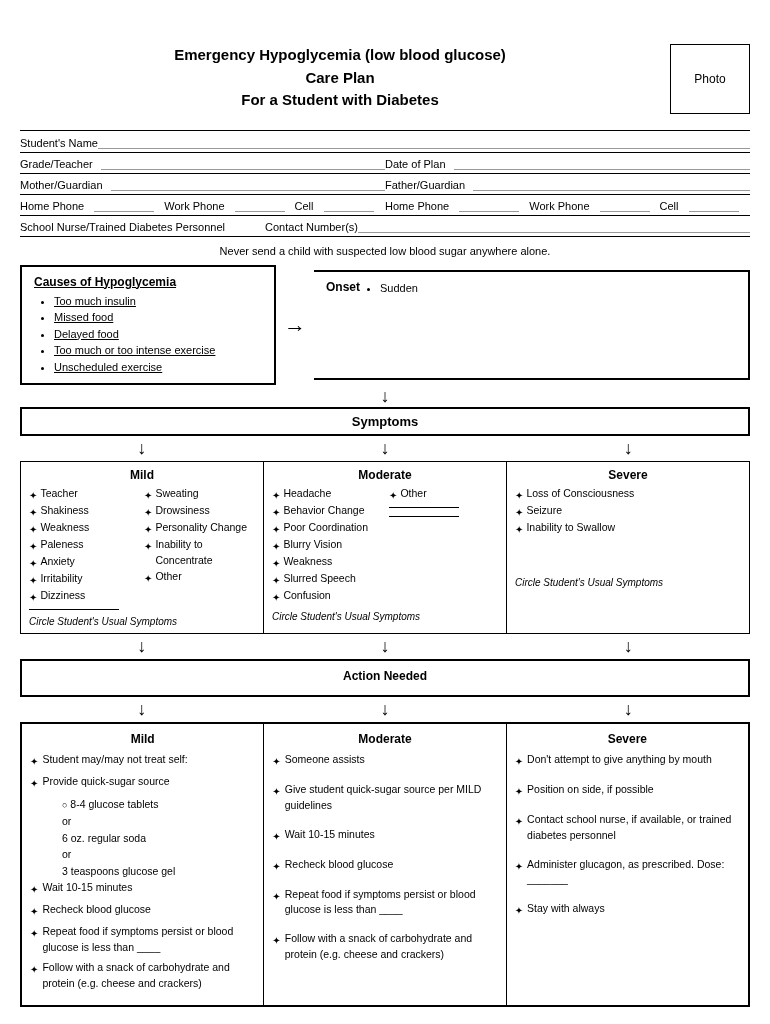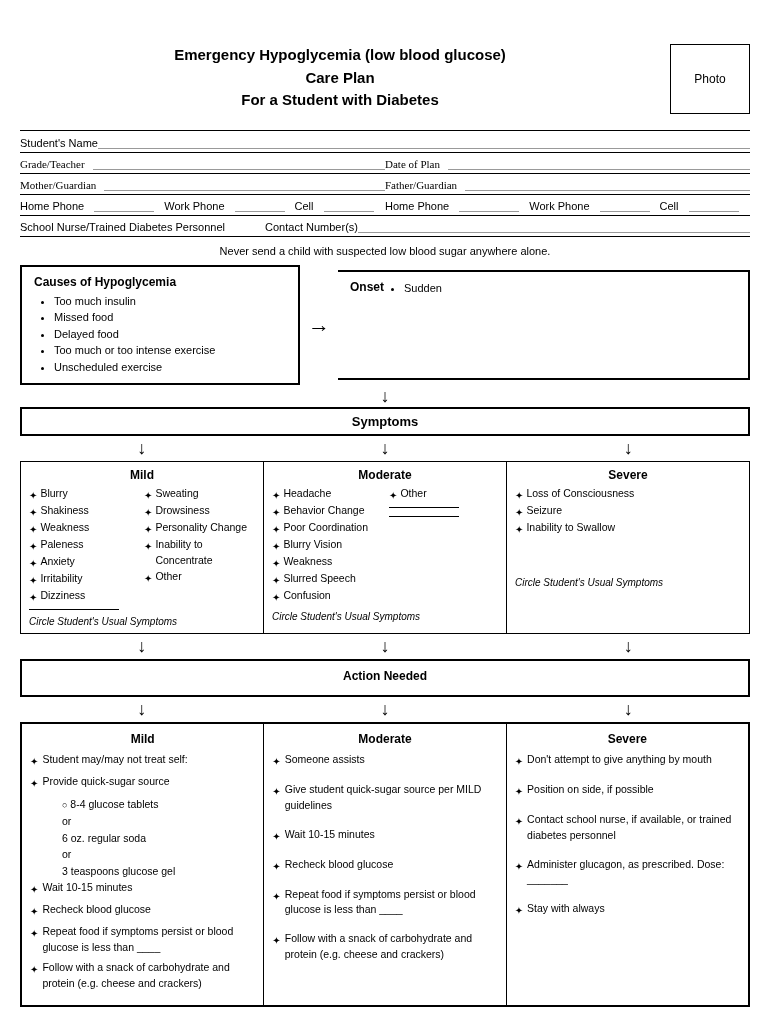--- a/index.html
+++ b/index.html
@@ -38,38 +38,39 @@
       margin-left: 10px;
       flex-shrink: 0;
     }
     .form-row {
       display: flex;
       border-bottom: 1px solid #000;
       padding: 3px 0;
       margin-bottom: 2px;
     }
     .form-row .col { flex: 1; display: flex; gap: 8px; align-items: flex-end; }
-    .form-row .col .label { font-size: 11px; white-space: nowrap; font-family: Liberation Serif, serif; }
+    .form-row .col .label { font-size: 11px; white-space: nowrap; }
     .divider-line { border-bottom: 1px solid #000; margin: 3px 0; }
     .notice {
       text-align: center;
       font-size: 11px;
       margin: 8px 0;
     }
     .causes-onset-row {
       display: flex;
       align-items: center;
       gap: 0;
       margin-bottom: 0;
     }
     .causes-box {
       border: 2px solid #000;
       padding: 8px 12px;
-      width: 280px;
+      width: 256px;
       min-height: 110px;
+      text-decoration: underline;
     }
     .causes-box h4 { font-size: 12px; font-weight: bold; margin-bottom: 4px; }
     .causes-box ul { list-style: disc; padding-left: 20px; font-size: 11px; line-height: 1.5; }
     .onset-box {
       border: 2px solid #000;
       border-left: none;
       padding: 8px 12px;
       flex: 1;
       min-height: 110px;
       display: flex;
@@ -254,21 +255,21 @@
 </div>
 
 <div class="symptoms-columns">
 
   <div class="sym-col">
     <h4>Mild</h4>
     <div class="mild-inner">
       <div class="mild-left">
         <div class="sym-item">
             <span class="diamond">✦</span>
-            <span>Blurry</span>
+            <span>Teacher</span>
           </div>
         <div class="sym-item">
             <span class="diamond">✦</span>
             <span>Shakiness</span>
           </div>
         <div class="sym-item">
             <span class="diamond">✦</span>
             <span>Weakness</span>
           </div>
         <div class="sym-item">

